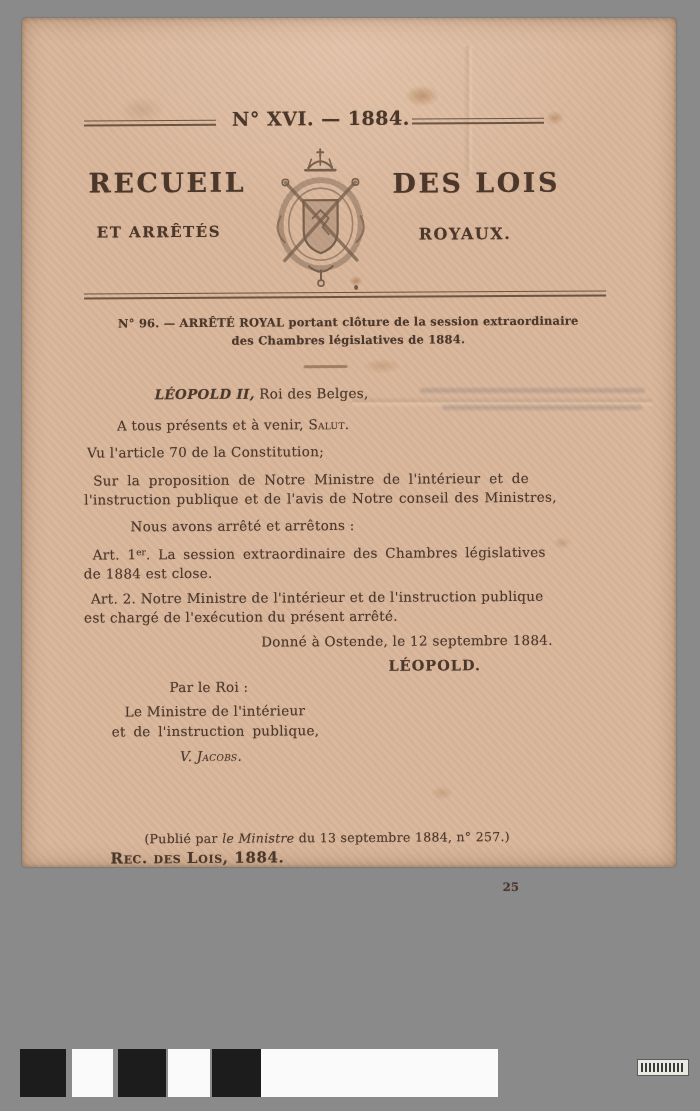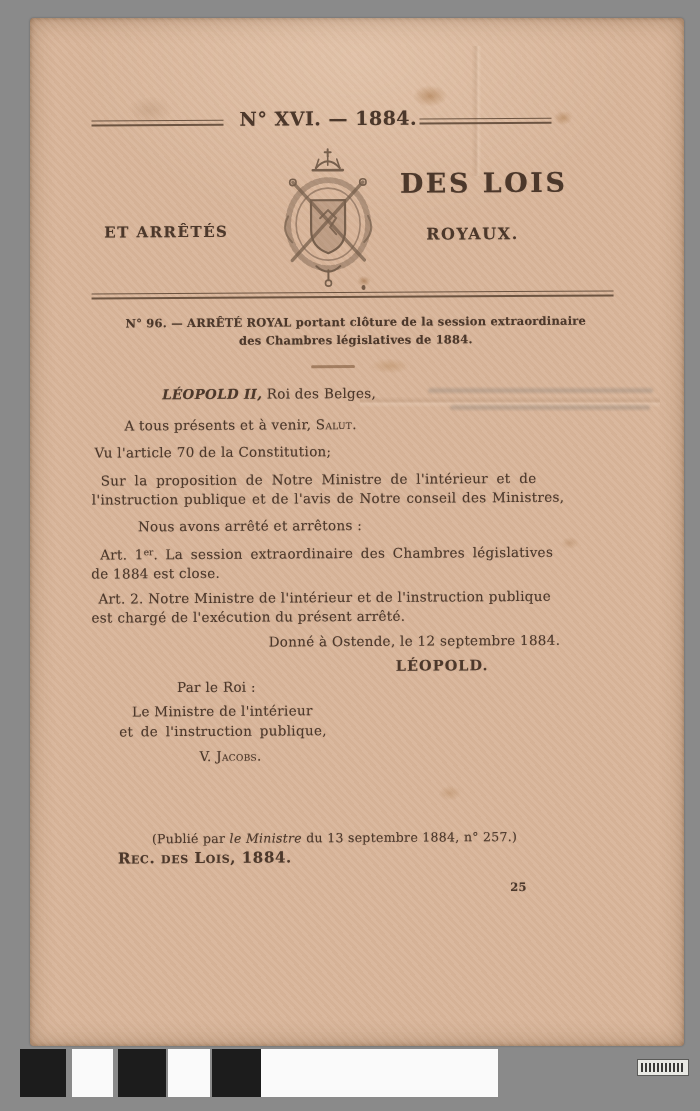--- a/index.html
+++ b/index.html
@@ -9,25 +9,24 @@
     --rule:#5a4433;
   }
   *{box-sizing:border-box;}
   html,body{margin:0;padding:0;}
   body{font-family:"DejaVu Serif", serif;}
   .stage{
     position:relative;width:700px;height:1111px;
     background:var(--background);overflow:hidden;
   }
   .paper{
-    position:absolute;left:22px;top:18px;width:654px;height:1028px;
+    position:absolute;left:22px;top:18px;width:654px;height:849px;
     background:var(--paper);
     border-radius:4px;
     box-shadow: inset 0 0 22px rgba(94,62,35,.38), inset 0 0 4px rgba(94,62,35,.45), 0 0 2px rgba(0,0,0,.35);
-    margin-left: 8px;
   }
   
   .paper::before{
     content:"";position:absolute;inset:0;border-radius:4px;pointer-events:none;
     background-image:
       radial-gradient(24px 15px at 400px 78px,  rgba(152,99,48,.45), rgba(152,99,48,0) 72%),
       radial-gradient(13px 10px at 533px 100px, rgba(152,99,48,.40), rgba(152,99,48,0) 72%),
       radial-gradient(9px 7px   at 334px 263px, rgba(135,85,40,.45), rgba(135,85,40,0) 75%),
       radial-gradient(26px 10px at 360px 348px, rgba(168,118,66,.33), rgba(168,118,66,0) 75%),
       radial-gradient(12px 8px  at 540px 525px, rgba(150,100,55,.28), rgba(150,100,55,0) 75%),
@@ -78,21 +77,21 @@
   .l-nous    {left:108px;top:499px;}
   .l-art1a   {left:70px; top:527px;word-spacing:3px;}
   .l-art1b   {left:61px; top:546px;}
   .l-art2a   {left:68px; top:571px;}
   .l-art2b   {left:61px; top:590px;}
   .l-donne   {left:238px;top:615px;}
   .l-sig     {left:365px;top:639px;font-weight:bold;font-size:14.5px;letter-spacing:1px;}
   .l-parleroi{left:146px;top:660px;}
   .l-min1    {left:101px;top:684px;}
   .l-min2    {left:88px; top:704px;word-spacing:3px;}
-  .l-jacobs  {left:168px;top:729px;}
+  .l-jacobs  {left:156px;top:729px;font-style:italic;}
   .bold{font-weight:bold;font-style:italic;}
   .smallcaps{font-variant:small-caps;}
   sup.er{font-size:9px;vertical-align:4px;letter-spacing:0;}
 
   
   .l-publie{left:120px;top:812px;font-size:12.5px;}
   .l-publie .it{font-style:italic;}
   .l-imprint{left:86px;top:830px;font-size:15px;font-weight:bold;font-variant:small-caps;letter-spacing:.6px;}
   .l-pagemark{left:478px;top:863px;font-size:11.5px;font-weight:bold;}
 
@@ -121,20 +120,21 @@
     <div class="crease v1"></div>
     <div class="streak s1"></div>
     <div class="streak s2"></div>
 
     <div class="content">
 
       <div class="rule-double rule-hd-left"></div>
       <div class="t issue">N° XVI. — 1884.</div>
       <div class="rule-double rule-hd-right"></div>
 
+      <div class="t title-left">RECUEIL</div>
       <div class="t title-right">DES LOIS</div>
       <div class="t sub-left">ET ARRÊTÉS</div>
       <div class="t sub-right">ROYAUX.</div>
 
       <svg class="arms" viewBox="0 0 124 142" aria-hidden="true">
         <g stroke="#6a5442" fill="none" stroke-linecap="round">
 
           <path d="M62 3 v7 M59 6 h6" stroke-width="2"></path>
           <path d="M50 22 q12 -14 24 0" stroke-width="2"></path>
           <path d="M50 22 l3 -9 M62 10 v9 M74 22 l-3 -9" stroke-width="1.6"></path>

